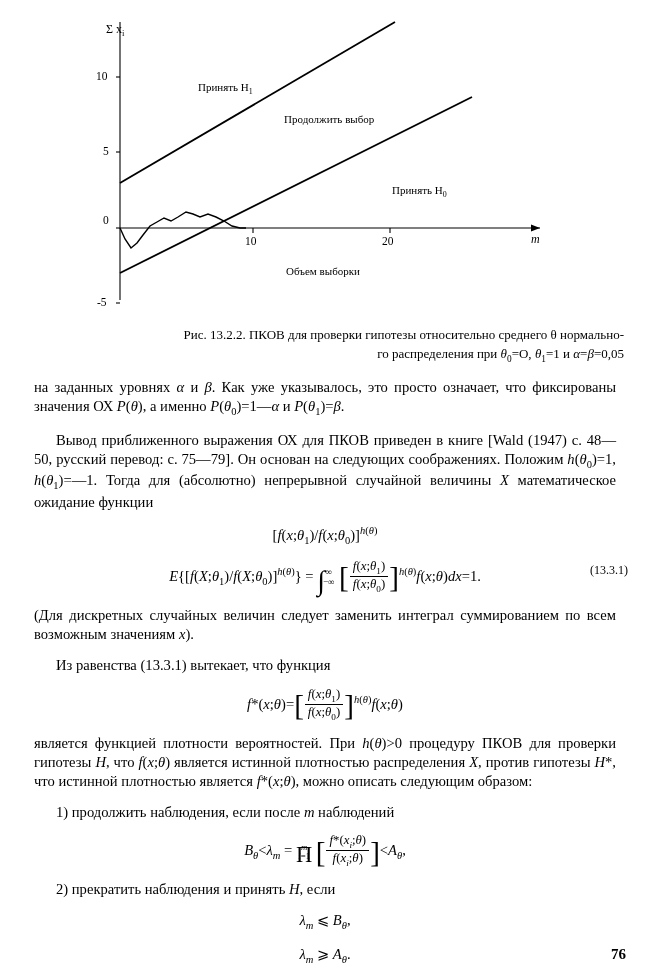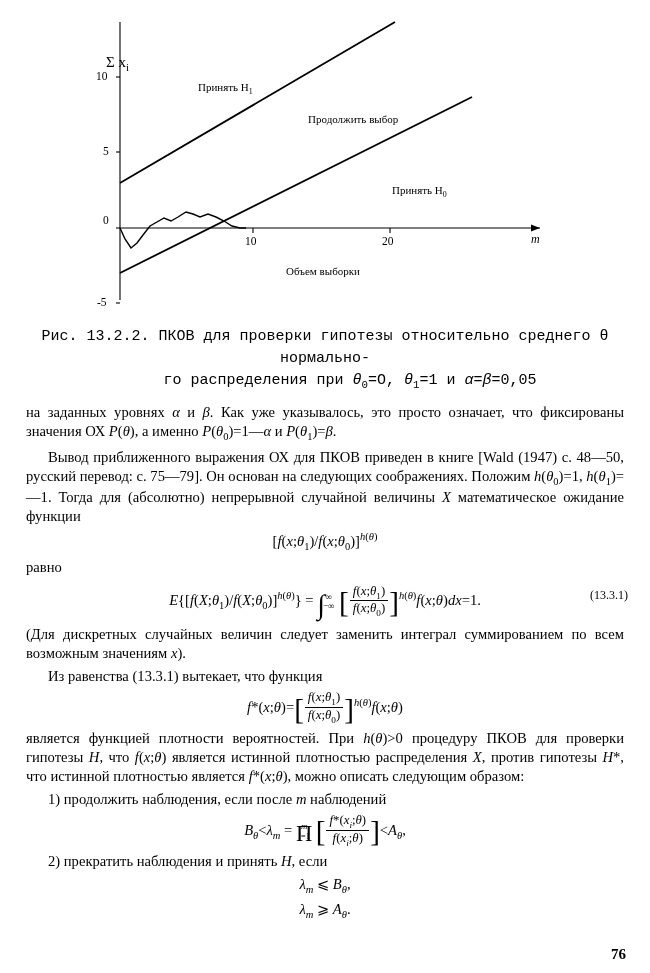--- a/index.html
+++ b/index.html
@@ -40,39 +40,38 @@
   }
   .axis-num {
     position: absolute;
     font-family: "Liberation Serif", serif;
     font-size: 11.5px;
   }
 
   
   .caption {
     margin: 6px 26px 0 26px;
-    font-size: 15px;
+    font-size: 13px;
     line-height: 1.45;
-    text-align: center;
-    font-family: Liberation Mono, monospace;
+    text-align: right;
   }
   .caption .cap-line2 {
     display: block;
     margin-left: 50px;
   }
 
   
   .body-text {
     margin: 10px 22px 0 22px;
     font-size: 14.6px;
     line-height: 1.30;
     text-align: justify;
   }
   .body-text p {
-    margin: 4px;
+    margin: 12px;
     text-indent: 0;
   }
   .body-text p.indent {
     text-indent: 22px;
   }
   .center {
     text-align: center;
     text-indent: 0 !important;
     margin: 6px 0 6px 0;
   }
@@ -171,37 +170,37 @@
       <line x1="253" y1="228" x2="253" y2="233" stroke="#000" stroke-width="1.1"></line>
       <line x1="390" y1="228" x2="390" y2="233" stroke="#000" stroke-width="1.1"></line>
 
       <line x1="120" y1="183" x2="395" y2="22" stroke="#000" stroke-width="1.8"></line>
 
       <line x1="120" y1="273" x2="472" y2="97" stroke="#000" stroke-width="1.8"></line>
 
       <polyline points="120,228 125,239 131,248 137,243 143,235 150,226 157,222 164,218 171,221 178,217 186,212 193,214 200,217 208,214 216,217 224,221 232,226 240,228 246,228" fill="none" stroke="#000" stroke-width="1.4"></polyline>
     </svg>
 
-    <div class="fig-label" style="left:106px; top:22px; font-size:15px;margin-top:32px;">
+    <div class="fig-label" style="left:106px; top:22px; font-size:12px;">
       <span>Σ x</span><sub class="small">i</sub>
     </div>
     <div class="fig-label" style="left:531px; top:232px; font-style:italic; font-size:12px;">m</div>
 
     <div class="axis-num" style="left:96px; top:70px;">10</div>
     <div class="axis-num" style="left:103px; top:145px;">5</div>
     <div class="axis-num" style="left:103px; top:214px;">0</div>
     <div class="axis-num" style="left:97px; top:296px;">-5</div>
 
     <div class="axis-num" style="left:245px; top:235px;">10</div>
     <div class="axis-num" style="left:382px; top:235px;">20</div>
 
     <div class="fig-label" style="left:198px; top:81px;">
       <span>Принять H</span><sub class="small">1</sub>
     </div>
-    <div class="fig-label" style="left:308px; top:113px;">Продолжить выбор</div>
+    <div class="fig-label" style="left:284px; top:113px;">Продолжить выбор</div>
     <div class="fig-label" style="left:392px; top:184px;">
       <span>Принять H</span><sub class="small">0</sub>
     </div>
     <div class="fig-label" style="left:286px; top:265px;">Объем выборки</div>
   </div>
 
   <div class="caption">
     <span>Рис. 13.2.2. ПКОВ для проверки гипотезы относительно среднего θ нормально-</span>
     <span class="cap-line2">
       <span>го распределения при </span><i>θ</i><sub class="small">0</sub>=О, <i>θ</i><sub class="small">1</sub>=1<span> и </span><i>α</i>=<i>β</i>=0,05
@@ -215,21 +214,20 @@
     </p>
 
     <p class="indent">
       Вывод приближенного выражения ОХ для ПКОВ приведен в книге [Wald (1947) с. 48—50, русский перевод: с. 75—79]. Он основан на следующих соображениях. Положим <i>h</i>(<i>θ</i><sub class="small">0</sub>)=1, <i>h</i>(<i>θ</i><sub class="small">1</sub>)=—1. Тогда для (абсолютно) непрерывной случайной величины <i>X</i> математическое ожидание функции
     </p>
 
     <p class="center">
       [<i>f</i>(<i>x</i>;<i>θ</i><sub class="small">1</sub>)/<i>f</i>(<i>x</i>;<i>θ</i><sub class="small">0</sub>)]<sup class="small"><i>h</i>(<i>θ</i>)</sup>
     </p>
 
-    <p>равно</p>
 
     <div class="eqrow">
       <span style="font-size:14.6px;">
         <i>E</i>{[<i>f</i>(<i>X</i>;<i>θ</i><sub class="small">1</sub>)/<i>f</i>(<i>X</i>;<i>θ</i><sub class="small">0</sub>)]<sup class="small"><i>h</i>(<i>θ</i>)</sup>} =
         <span class="bigint">∫</span><span class="intlim"><span>∞</span><span>−∞</span></span>
         <span class="brk">[</span><span class="frac"><span class="num"><i>f</i>(<i>x</i>;<i>θ</i><sub class="small">1</sub>)</span><span class="den"><i>f</i>(<i>x</i>;<i>θ</i><sub class="small">0</sub>)</span></span><span class="brk">]</span><sup class="small"><i>h</i>(<i>θ</i>)</sup><i>f</i>(<i>x</i>;<i>θ</i>)<i>dx</i>=1.
       </span>
       <span class="eqnum">(13.3.1)</span>
     </div>
 

